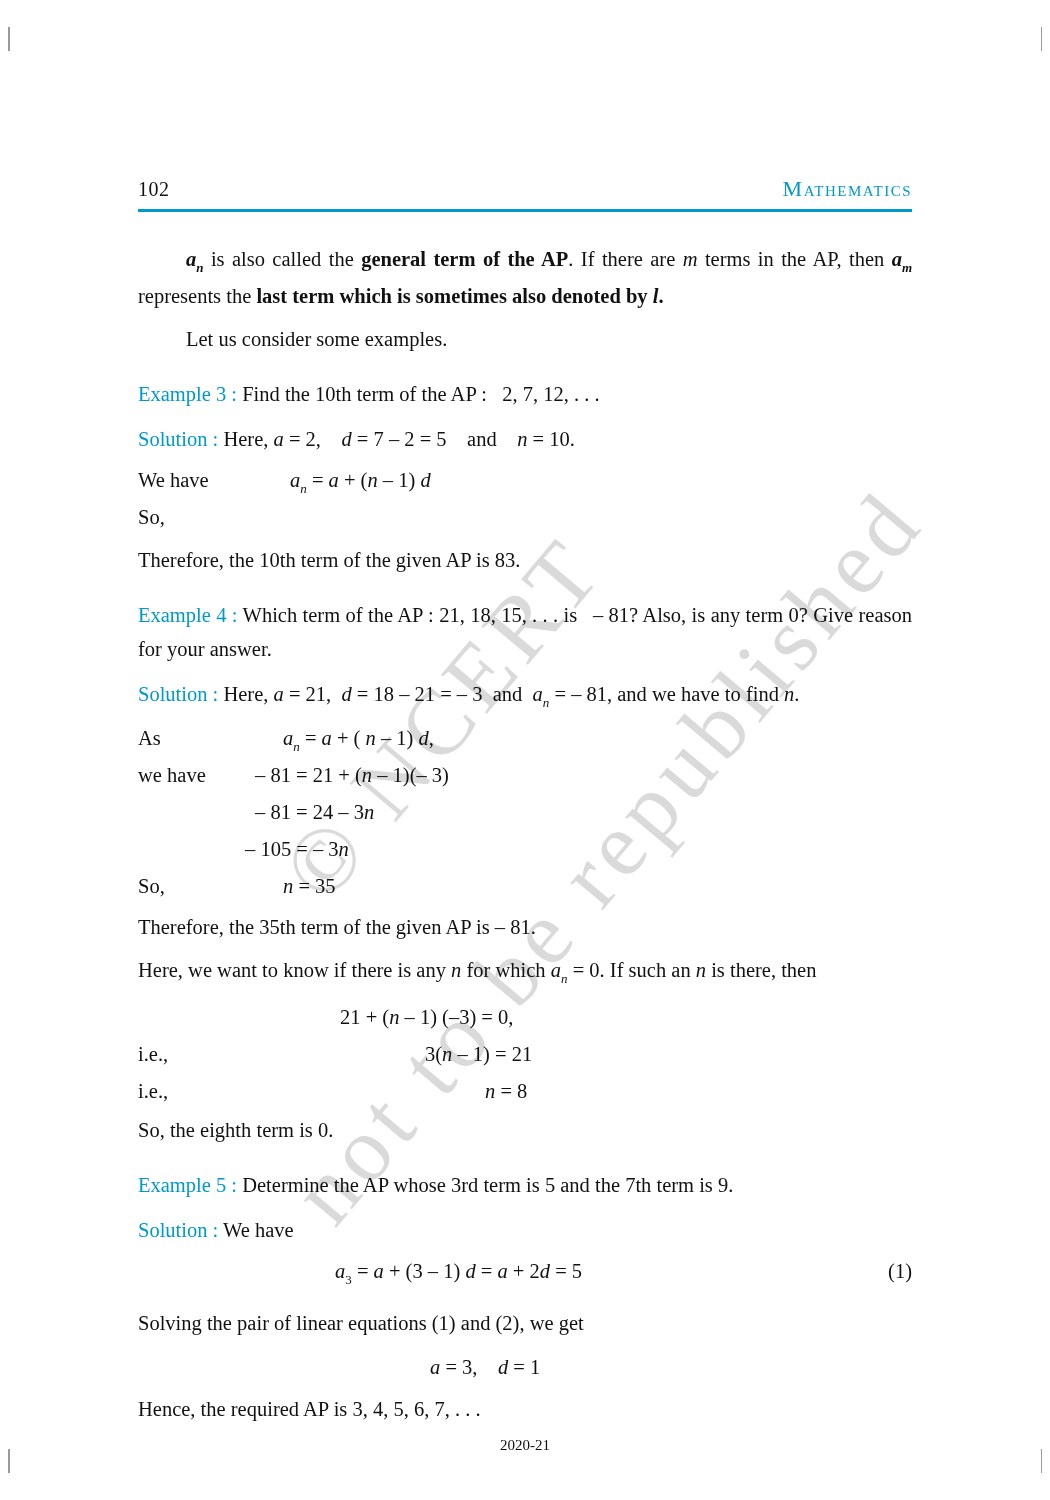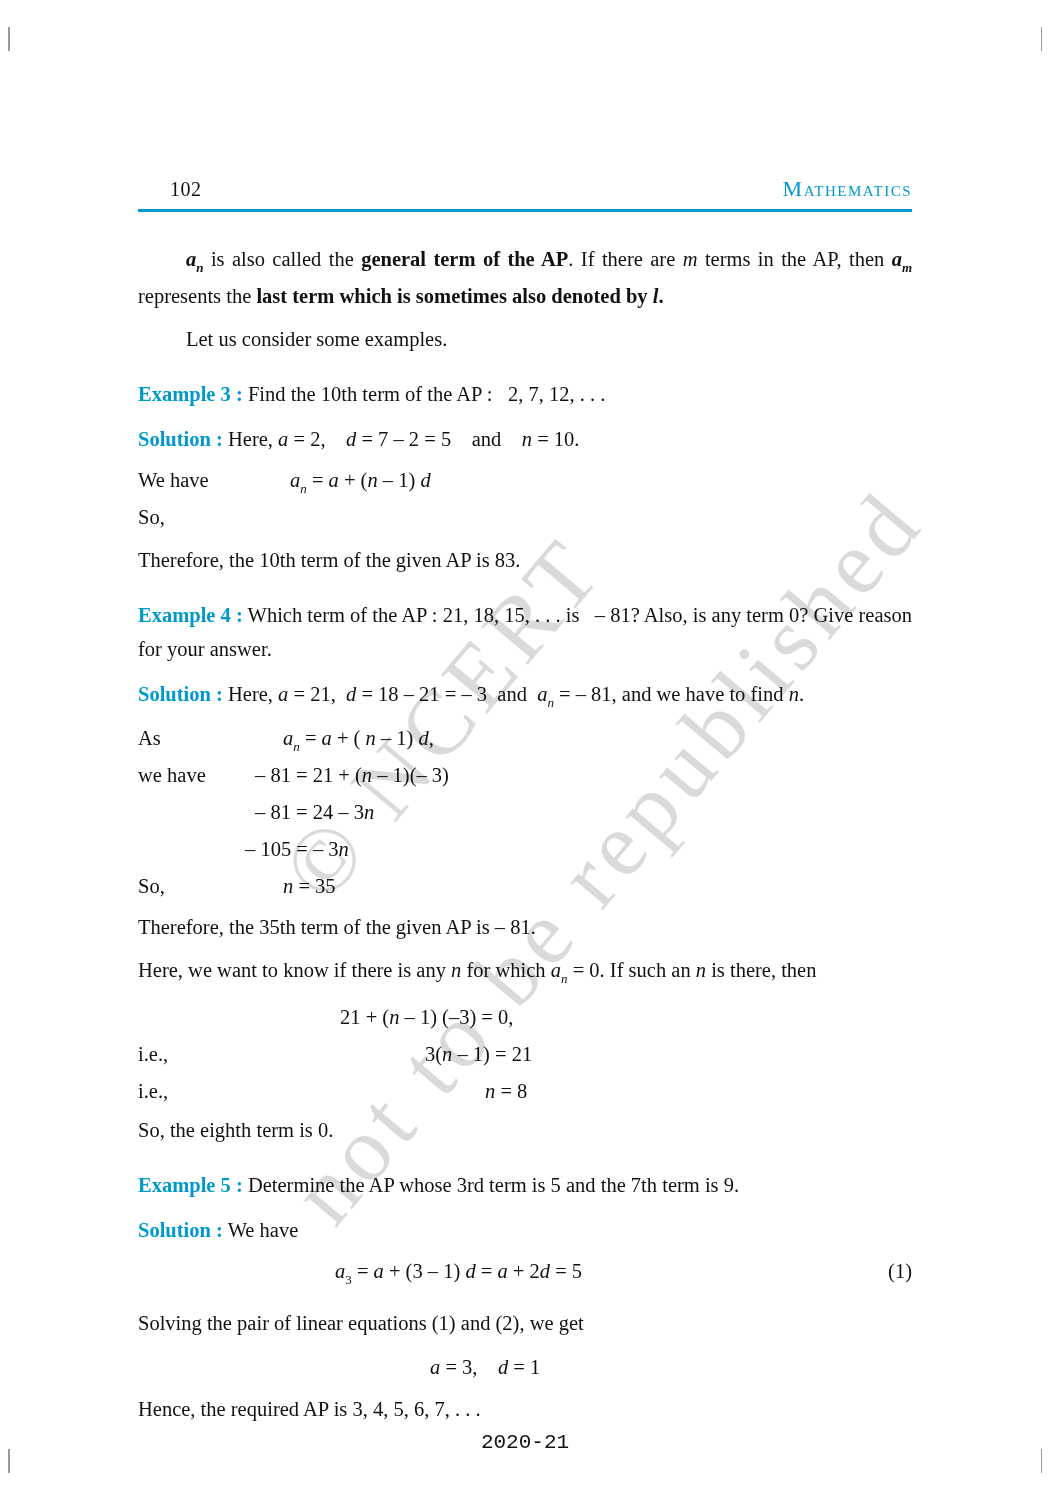--- a/index.html
+++ b/index.html
@@ -5,38 +5,38 @@
   html,body{margin:0;padding:0;background:#ffffff;}
   .page{position:relative;width:1050px;height:1500px;margin:0 auto;background:#ffffff;
         font-family:"Liberation Serif","DejaVu Serif",serif;color:#111;overflow:hidden;}
   
   .wm{position:absolute;left:50%;top:52.5%;transform:translate(-50%,-50%) rotate(-50deg);
       z-index:0;color:var(--wm,#dadada);font-size:92px;line-height:215px;letter-spacing:7px;
       white-space:nowrap;text-align:center;font-family:"Liberation Serif",serif;}
   
   .content{position:absolute;left:138px;top:176px;width:774px;z-index:1;font-size:20.5px;}
   .hdr{display:flex;justify-content:space-between;align-items:baseline;}
-  .pn{font-size:20px;letter-spacing:.5px;margin-left:32px;}
+  .pn{font-size:20px;letter-spacing:.5px;}
   .subj{color:var(--accent,#0099cc);font-variant:small-caps;font-size:22px;letter-spacing:1.5px;}
   .rule{height:2.5px;background:var(--accent,#0099cc);margin:7px 0 30px 0;}
   .para{margin:0 0 9px 0;line-height:34px;text-align:justify;}
   .noj{text-align:left;}
   .ind{text-indent:48px;}
   .just{text-align:justify;}
   .exh{margin:21px 0 11px 0;line-height:34px;}
   .sol{margin:0 0 6px 0;line-height:34px;}
-  .lab{color:var(--accent,#0099cc);font-weight:bold;}
+  .lab{color:var(--accent,#0099cc);font-weight:normal;}
   .b{font-weight:bold;}
   .i{font-style:italic;}
   .bi{font-weight:bold;font-style:italic;}
   .sub{font-size:13px;position:relative;top:6px;}
   .eqline{position:relative;height:37px;line-height:37px;}
   .eq{position:absolute;top:0;white-space:nowrap;}
   .eqnum{position:absolute;right:0;top:0;}
-  .footer{position:absolute;left:0;width:100%;bottom:46px;text-align:center;font-size:21px;z-index:1;font-family:Liberation Mono, monospace;}
+  .footer{position:absolute;left:0;width:100%;bottom:46px;text-align:center;font-size:15px;z-index:1;}
   
   .cm{position:absolute;background:#9a9a9a;}
   .cmv{width:1.5px;height:24px;}
 </style>
 </head>
 <body>
 
 <div class="page">
 
   <div class="cm cmv" style="left:8px;top:27px;"></div>

